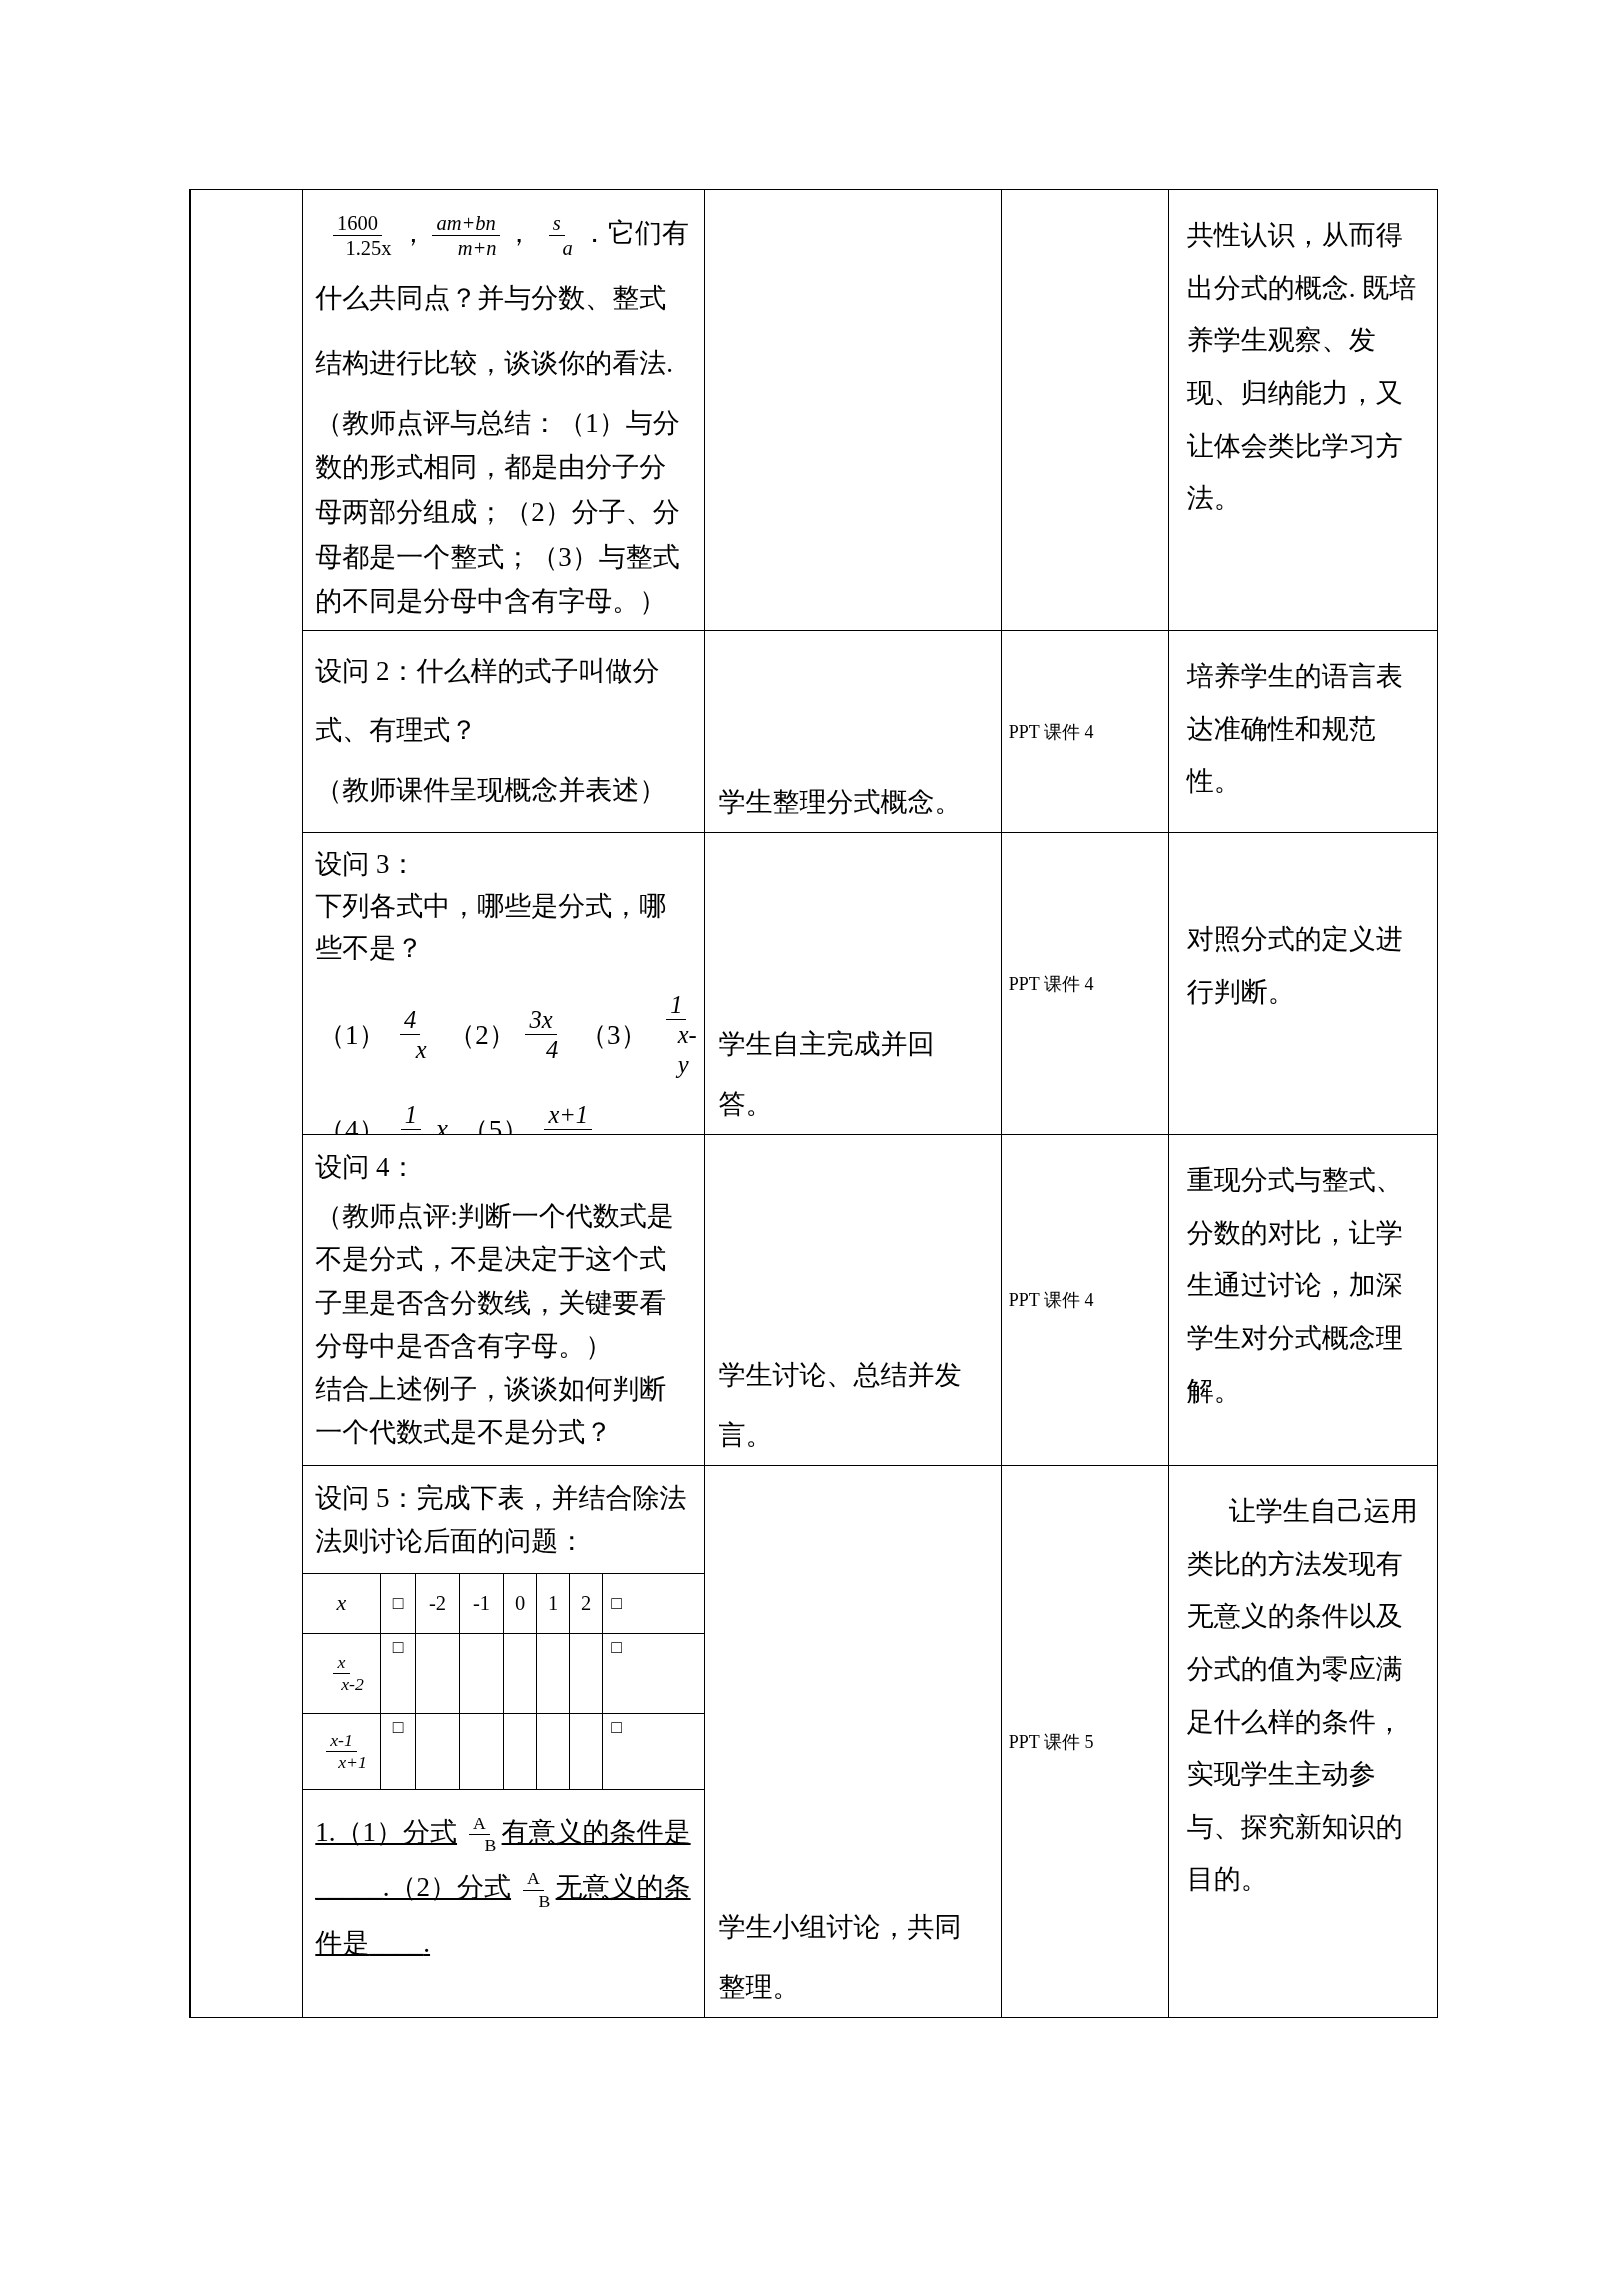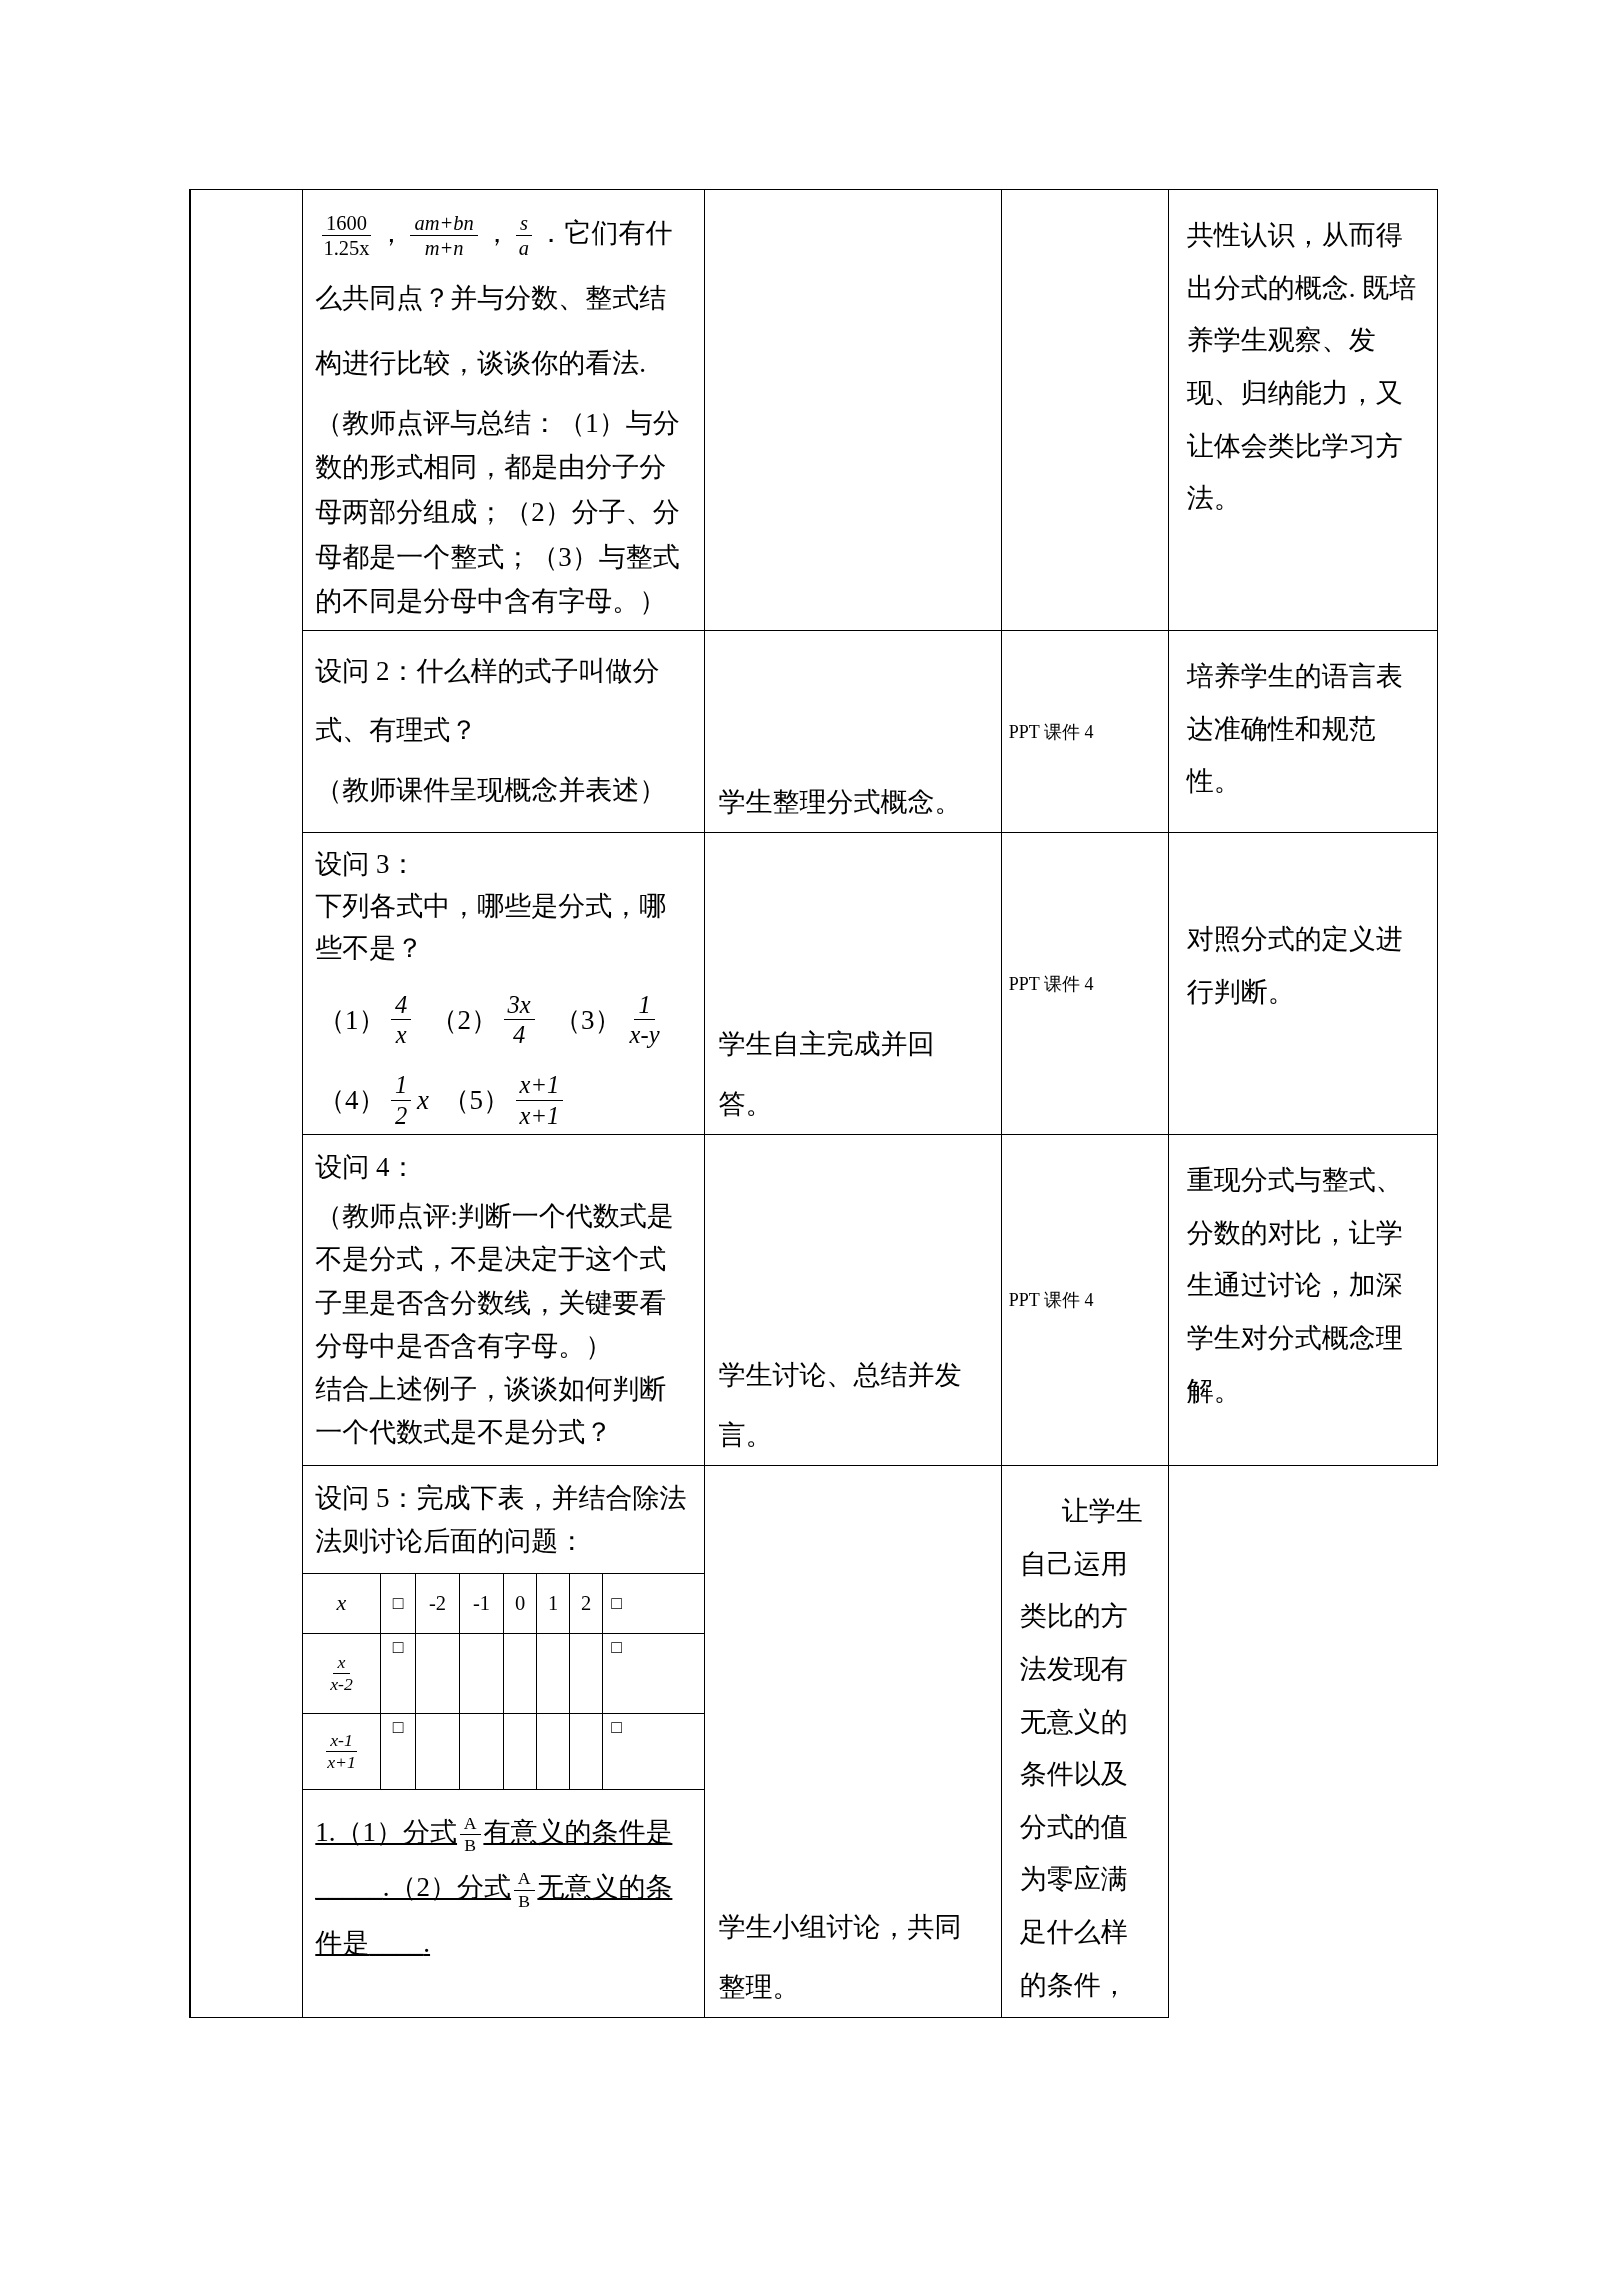--- a/index.html
+++ b/index.html
@@ -38,21 +38,21 @@
   .lh-note { line-height:1.65;font-family:Liberation Serif, serif; }
   .mt-sm { margin-top:5.5px; }
 
   
   .frac {
     display:inline-flex; flex-direction:column; align-items:center;
     vertical-align:middle; line-height:1.2; font-style:italic;
     font-family:"Liberation Serif", serif; margin:0 5.5px;
   }
   .frac .fnum { border-bottom:1.4px solid #000; padding:0 4.1px; text-align:center; }
-  .frac .fden { padding:0 2.7px; text-align:left; }
+  .frac .fden { padding:0 2.7px; text-align:left;margin-left:22px; }
   .f30 { font-size:20.5px; }
   .f36 { font-size:24.5px; }
   .f26 { font-size:17.7px; margin:0 2.7px; }
   .up  { font-style:normal; }
   .mathvar { font-style:italic; font-family:"Liberation Serif", serif; }
 
   
   .item-line { display:flex; align-items:center; margin-top:20.5px; }
   .item-line .lbl { margin-left:13.6px; }
   .item-line .lbl:first-child { margin-left:2.7px; }
@@ -228,20 +228,23 @@
               <span class="fnum">A</span>
               <span class="fden">B</span>
             </span><span>有意义的条件是</span><span class="blank">_____</span><span>.（2）分式</span><span class="frac f26 up">
               <span class="fnum">A</span>
               <span class="fden">B</span>
             </span><span>无意义的条件是</span><span class="blank">____</span><span>.</span></p>
       </div>
       <div class="cell activity">
         <p>学生小组讨论，共同整理。</p>
       </div>
+      <div class="cell ppt">
+        <p>PPT 课件 5</p>
+      </div>
       <div class="cell purpose indent">
         <p>让学生自己运用类比的方法发现有无意义的条件以及分式的值为零应满足什么样的条件，实现学生主动参与、探究新知识的目的。</p>
       </div>
 
     </div>
   </div>
 </div>
 
 
 </body></html>

